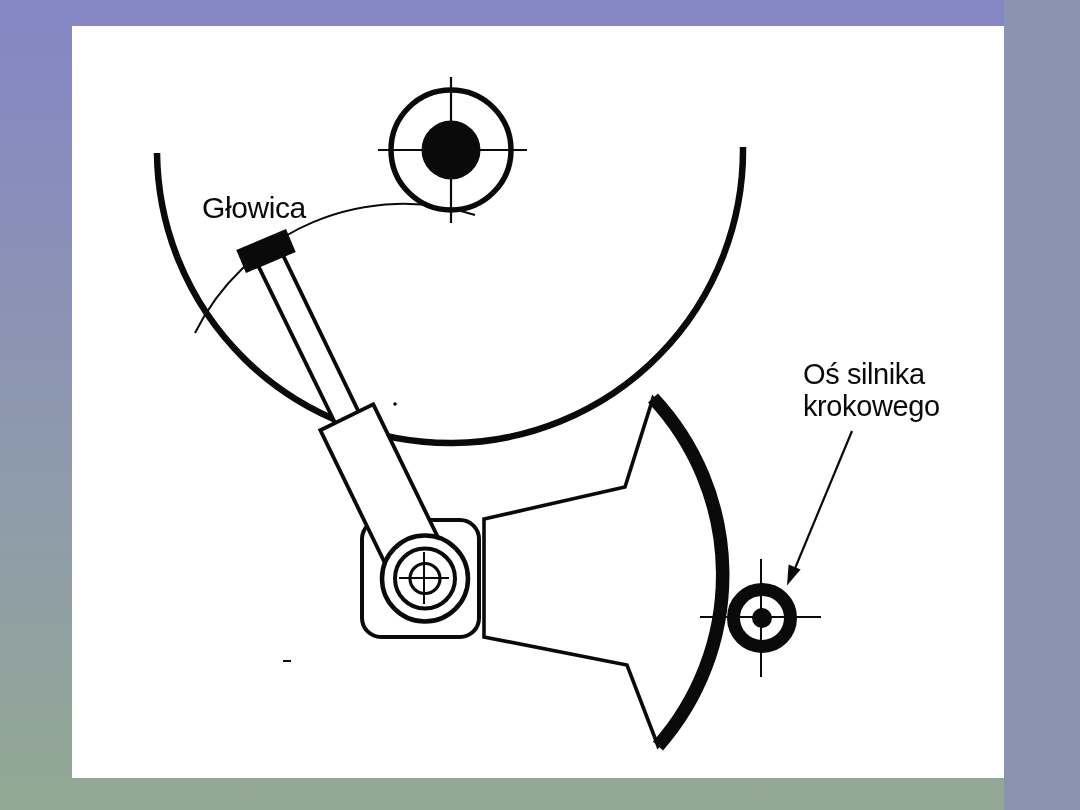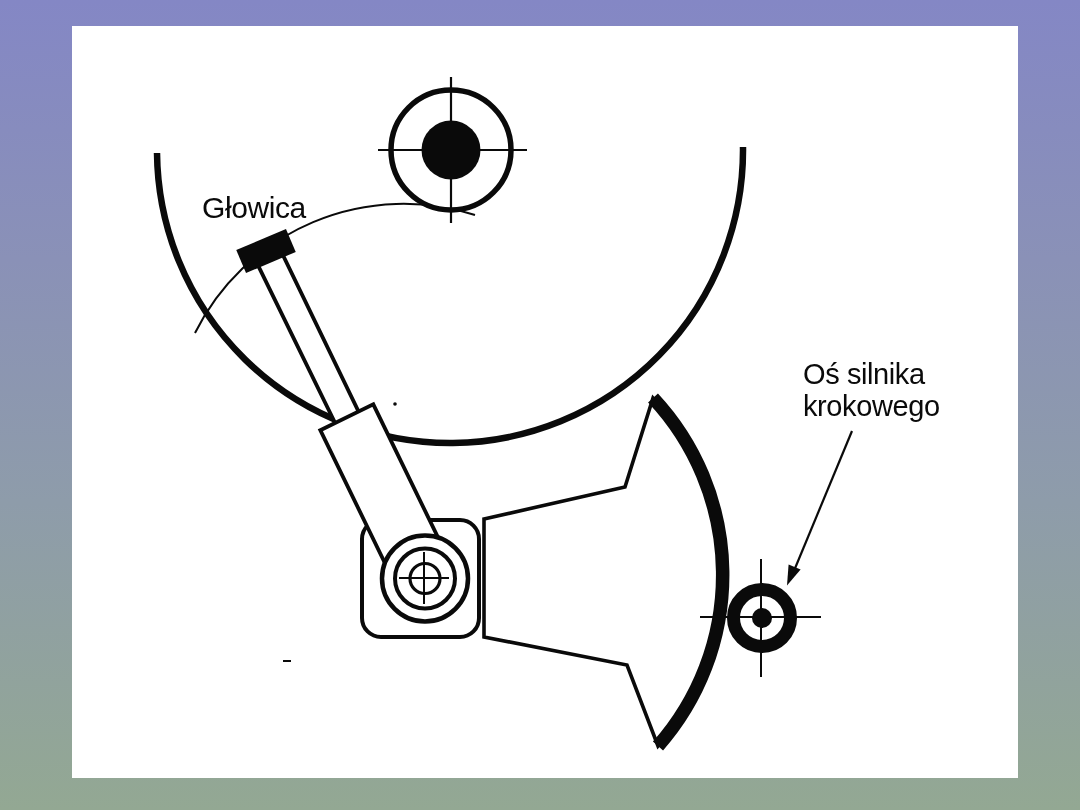--- a/index.html
+++ b/index.html
@@ -1,18 +1,18 @@
 <!DOCTYPE html>
 <html><head>
 <meta charset="utf-8">
 <style>
   html,body{margin:0;padding:0;background:#8b93b3;}
   .stage{
     position:relative;
-    width:1080px;height:810px;
+    width:1004px;height:810px;
     overflow:hidden;
     background:linear-gradient(180deg,#8487c5 0%,#8a91b7 32%,#8e9caa 62%,#93a893 100%);
     font-family:"Liberation Sans", sans-serif;
   }
   svg{position:absolute;left:0;top:0;display:block;}
   .ink{stroke:#0a0a0a;}
   .label-text{
     fill:#0a0a0a;
     font-family:"Liberation Sans", sans-serif;
     letter-spacing:-0.4px;

